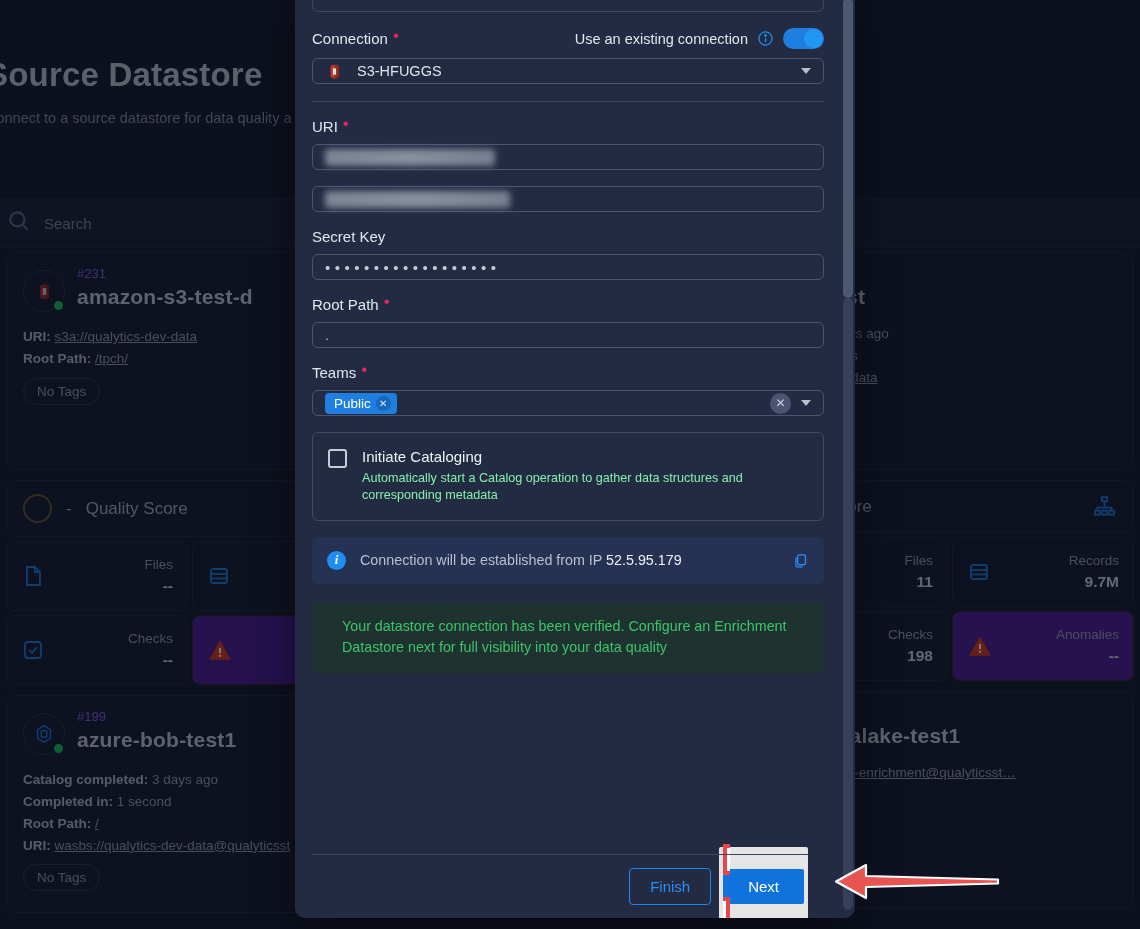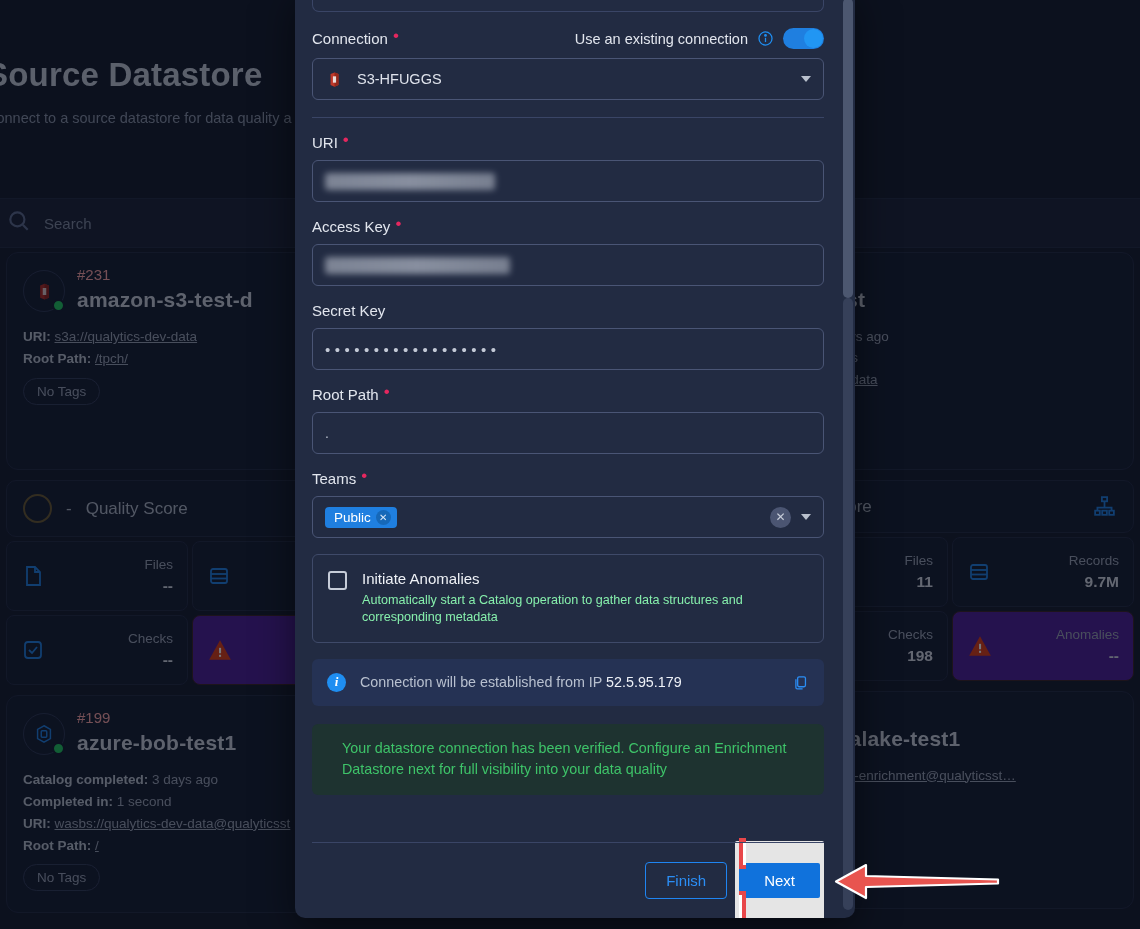--- a/index.html
+++ b/index.html
@@ -46,21 +46,21 @@
     width: 42px; height: 42px; border-radius: 50%;
     border: 1px solid #2d3753; position: relative; flex: 0 0 auto;
     display: flex; align-items: center; justify-content: center;
     margin-top: 3px;
   }
   .avatar .dot {
     position: absolute; right: -1px; bottom: -1px;
     width: 13px; height: 13px; border-radius: 50%;
     background: #22c55e; border: 2px solid #161d30;
   }
-  .card-id { font-size: 15px; color: #fca5a5; line-height: 1.1; }
+  .card-id { font-size: 13px; color: #8b5cf6; line-height: 1.1; }
   .card-name {
     font-size: 21px; font-weight: 700; color: #c9cfda;
     margin-top: 4px; letter-spacing: .2px; white-space: nowrap;
   }
   .meta { margin-top: 14px; font-size: 13.5px; color: #9aa3b4; line-height: 1.62; }
   .meta b { color: #b9c0cd; font-weight: 700; }
   .meta a { color: #9aa3b4; text-decoration: underline; }
   .tag {
     display: inline-block; margin-top: 8px; padding: 5px 13px;
     border: 1px solid #323c58; border-radius: 14px;
@@ -119,21 +119,21 @@
   .switch {
     width: 41px; height: 21px; border-radius: 11px; background: #1f7fe0;
     position: relative; flex: 0 0 auto;
   }
   .switch::after {
     content: ""; position: absolute; right: 1px; top: 1px;
     width: 19px; height: 19px; border-radius: 50%; background: #2196f3;
   }
 
   .field {
-    height: 42px; border: 1px solid #4a5575; border-radius: 6px;
+    height: 26px; border: 1px solid #4a5575; border-radius: 6px;
     background: transparent; display: flex; align-items: center;
     padding: 0 12px; font-size: 14.5px; color: #dfe3ec;
   }
   .field.sel { justify-content: space-between; }
   .field .left { display: flex; align-items: center; gap: 13px; }
   .caret {
     width: 0; height: 0; border-left: 5.5px solid transparent;
     border-right: 5.5px solid transparent; border-top: 6px solid #b9c0cd;
   }
   .blurred {
@@ -194,21 +194,21 @@
     margin-top: 17px; background: #1f85f2; color: #fff; border: none;
     border-radius: 4px; padding: 10px 15px; font-size: 14.5px;
     font-family: inherit; cursor: pointer;
   }
   .ok-banner {
     margin-top: 18px; background: #1e3330; border-radius: 6px;
     padding: 14px 30px; font-size: 14.3px; color: #3ec469; line-height: 1.5;
   }
 
   .modal-foot {
-    position: absolute; left: 0; right: 14px; bottom: 0; height: 76px;
+    position: absolute; left: 0; right: 30px; bottom: 0; height: 64px;
     padding: 0 17px; display: flex; align-items: center;
     justify-content: flex-end; gap: 0;
   }
   .foot-rule { position: absolute; left: 17px; right: 17px; top: 0; height: 1px; background: #3a4566; }
   .btn-finish {
     border: 1px solid #1f85f2; background: transparent; color: #2b8ef5;
     border-radius: 4px; padding: 9px 20px; font-size: 15px;
     font-family: inherit; cursor: pointer;
   }
   .next-hl {
@@ -350,24 +350,24 @@
           <div>
             <div class="card-id">#199</div>
             <div class="card-name">azure-bob-test1</div>
           </div>
         </div>
         <div class="meta">
           <div><b>Catalog completed:</b>
             <span>3 days ago</span></div>
           <div><b>Completed in:</b>
             <span>1 second</span></div>
+          <div><b>Root Path:</b>
+            <a>/</a></div>
           <div style="white-space:nowrap"><b>URI:</b>
             <a>wasbs://qualytics-dev-data@qualyticsst</a></div>
-          <div><b>Root Path:</b>
-            <a>/</a></div>
         </div>
         <span class="tag">No Tags</span>
       </div>
     </div>
 
     <div>
       <div class="card"></div>
       <div class="qs-row"></div>
       <div class="stat-grid">
         <div class="stat"></div>
@@ -513,25 +513,20 @@
           <span>URI</span><span class="req">•</span>
         </span>
           </div>
         <div class="field">
           <span class="blurred"></span>
         </div>
       </div>
 
       
       <div class="group">
-        <div class="row-lbl">
-            <span class="lbl">
-          <span>Access Key</span><span class="req">•</span>
-        </span>
-          </div>
         <div class="field">
           <span class="blurred k2"></span>
         </div>
       </div>
 
       
       <div class="group">
         <div class="row-lbl">
             <span class="lbl">Secret Key</span>
           </div>
@@ -570,21 +565,21 @@
             <span class="clear-x">✕</span>
             <span class="caret"></span>
           </span>
         </div>
       </div>
 
       
       <div class="check-box-card">
         <span class="cbox"></span>
         <span>
-          <div class="cb-title">Initiate Anomalies</div>
+          <div class="cb-title">Initiate Cataloging</div>
           <div class="cb-desc">Automatically start a Catalog operation to gather data structures and corresponding metadata</div>
         </span>
       </div>
 
       
       <div class="info-banner">
         <span class="info-dot">i</span>
         <span class="info-txt">
           <span>Connection will be established from IP </span><b>52.5.95.179</b>
         </span>

